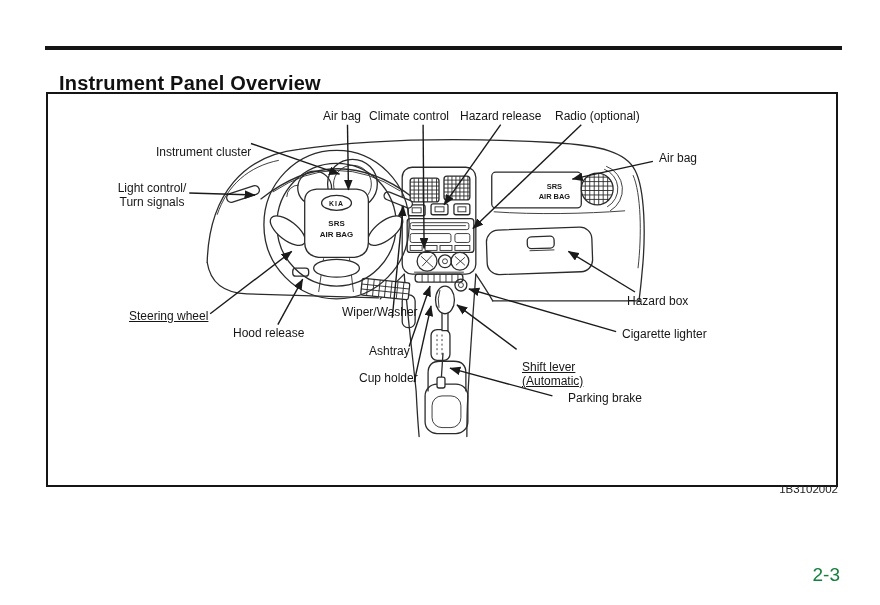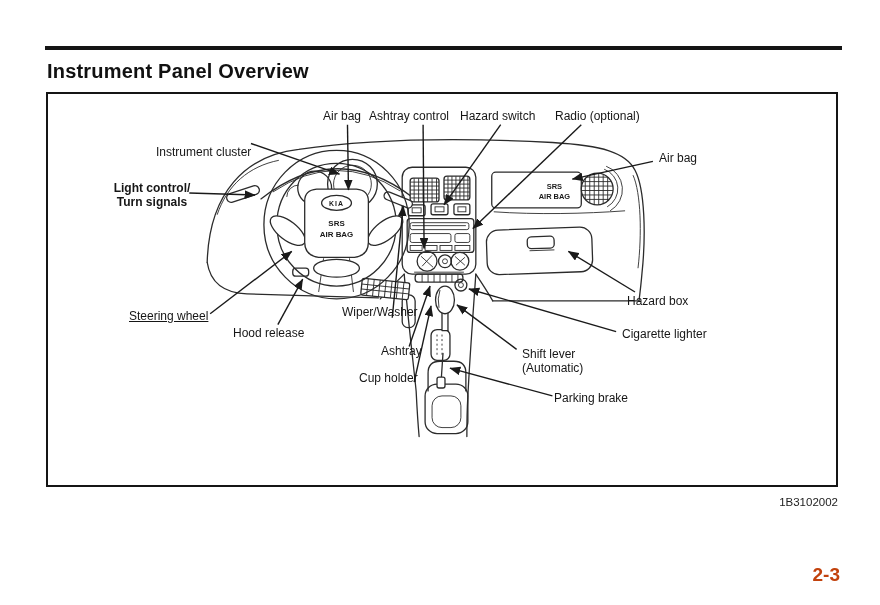--- a/index.html
+++ b/index.html
@@ -1,27 +1,27 @@
 <!DOCTYPE html>
 <html><head>
 <meta charset="utf-8">
 <style>
   html,body{margin:0;padding:0;background:#e8e8e8;}
   .page{position:relative;width:880px;height:605px;background:#fff;overflow:hidden;
         font-family:"Liberation Sans","DejaVu Sans",sans-serif;color:#1a1a1a;}
   .top-rule{position:absolute;left:45px;top:46px;width:797px;height:4px;background:#151515;}
-  .page-title{position:absolute;left:45px;top:58px;margin:2px;font-size:20px;font-weight:bold;
+  .page-title{position:absolute;left:45px;top:58px;margin:14px;font-size:20px;font-weight:bold;
               letter-spacing:.2px;color:#111;}
   .figure-box{position:absolute;left:46px;top:92px;width:792px;height:395px;
               border:2px solid #151515;box-sizing:border-box;background:#fff;}
   .figure-box svg{position:absolute;left:0;top:0;width:788px;height:391px;display:block;}
   #label-layer{position:absolute;left:0;top:0;width:788px;height:391px;pointer-events:none;}
   .callout{position:absolute;font-size:12px;line-height:1.15;white-space:pre-line;color:#161616;}
-  .figure-code{position:absolute;right:42px;top:496px;font-size:11.5px;color:#222;}
-  .page-number{position:absolute;right:40px;top:564px;font-size:19px;font-weight:bold;color:#c2410c;}
+  .figure-code{position:absolute;right:42px;top:483px;font-size:11.5px;color:#222;}
+  .page-number{position:absolute;right:40px;top:564px;font-size:19px;font-weight:normal;color:#15803d;}
   .arrow{stroke:#1a1a1a;stroke-width:1.4;fill:none;}
   .art{stroke:#2b2b2b;stroke-width:1.3;fill:none;stroke-linecap:round;stroke-linejoin:round;}
   .artthin{stroke:#2b2b2b;stroke-width:.9;fill:none;}
   .white{fill:#fff;}
   text{font-family:"Liberation Sans","DejaVu Sans",sans-serif;fill:#1a1a1a;}
 </style>
 </head>
 <body>
 
 <div class="page">
@@ -200,34 +200,34 @@
           <line x1="471" y1="258" x2="411" y2="213" class="arrow" marker-end="url(#ah)"></line>
           <line x1="507" y1="305" x2="404" y2="277" class="arrow" marker-end="url(#ah)"></line>
           <line x1="571" y1="240" x2="423" y2="197" class="arrow" marker-end="url(#ah)"></line>
           <line x1="590" y1="200" x2="523" y2="159" class="arrow" marker-end="url(#ah)"></line>
         </g>
     </svg>
 
     <div id="label-layer">
         <div class="callout" style="left: 108px; top: 52px;">Instrument cluster</div>
         <div class="callout" style="left: 275px; top: 16px;">Air bag</div>
-        <div class="callout" style="left: 321px; top: 16px;">Ashtray control</div>
-        <div class="callout" style="left: 412px; top: 16px;">Hazard switch</div>
+        <div class="callout" style="left: 321px; top: 16px;">Climate control</div>
+        <div class="callout" style="left: 412px; top: 16px;">Hazard release</div>
         <div class="callout" style="left: 507px; top: 16px; text-align: right;">Radio (optional)</div>
         <div class="callout" style="left: 611px; top: 58px;">Air bag</div>
-        <div class="callout" style="left: 64px; top: 88px; width: 80px; text-align: center; font-weight: bold;">Light control/
+        <div class="callout" style="left: 64px; top: 88px; width: 80px; text-align: center;">Light control/
 Turn signals</div>
         <div class="callout" style="left: 81px; top: 216px; text-decoration: underline;">Steering wheel</div>
         <div class="callout" style="left: 185px; top: 233px;">Hood release</div>
         <div class="callout" style="left: 294px; top: 212px;">Wiper/Washer</div>
-        <div class="callout" style="left: 321px; top: 251px; margin-left: 12px;">Ashtray</div>
+        <div class="callout" style="left: 321px; top: 251px;">Ashtray</div>
         <div class="callout" style="left: 311px; top: 278px;">Cup holder</div>
-        <div class="callout" style="left: 474px; top: 254px;">Shift lever
+        <div class="callout" style="left: 474px; top: 267px; text-decoration: underline;">Shift lever
 (Automatic)</div>
-        <div class="callout" style="left: 506px; top: 298px;">Parking brake</div>
+        <div class="callout" style="left: 520px; top: 298px;">Parking brake</div>
         <div class="callout" style="left: 574px; top: 234px;">Cigarette lighter</div>
         <div class="callout" style="left: 579px; top: 201px;">Hazard box</div>
       </div>
   </div>
 
   <div class="figure-code">1B3102002</div>
   <div class="page-number">2-3</div>
 </div>
 
 </body></html>

